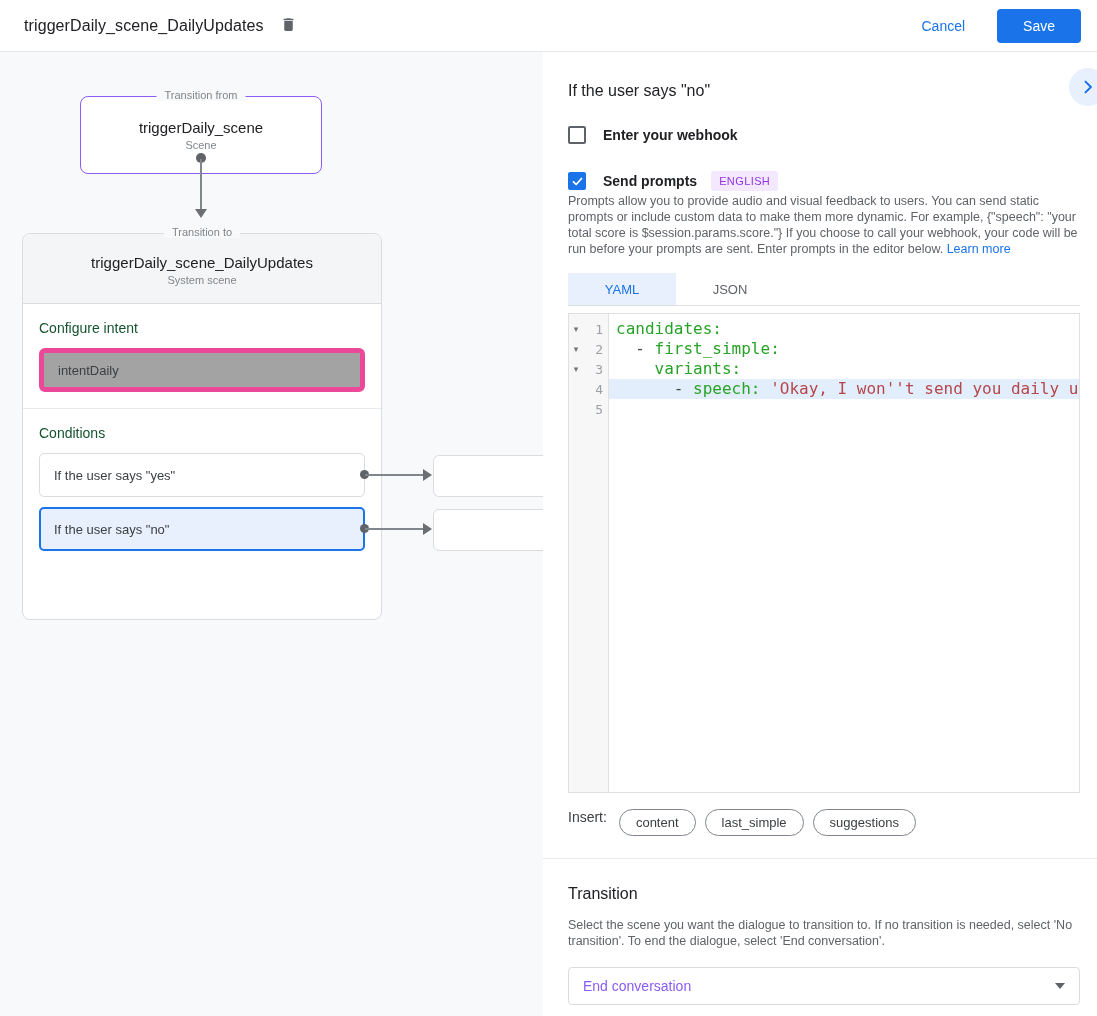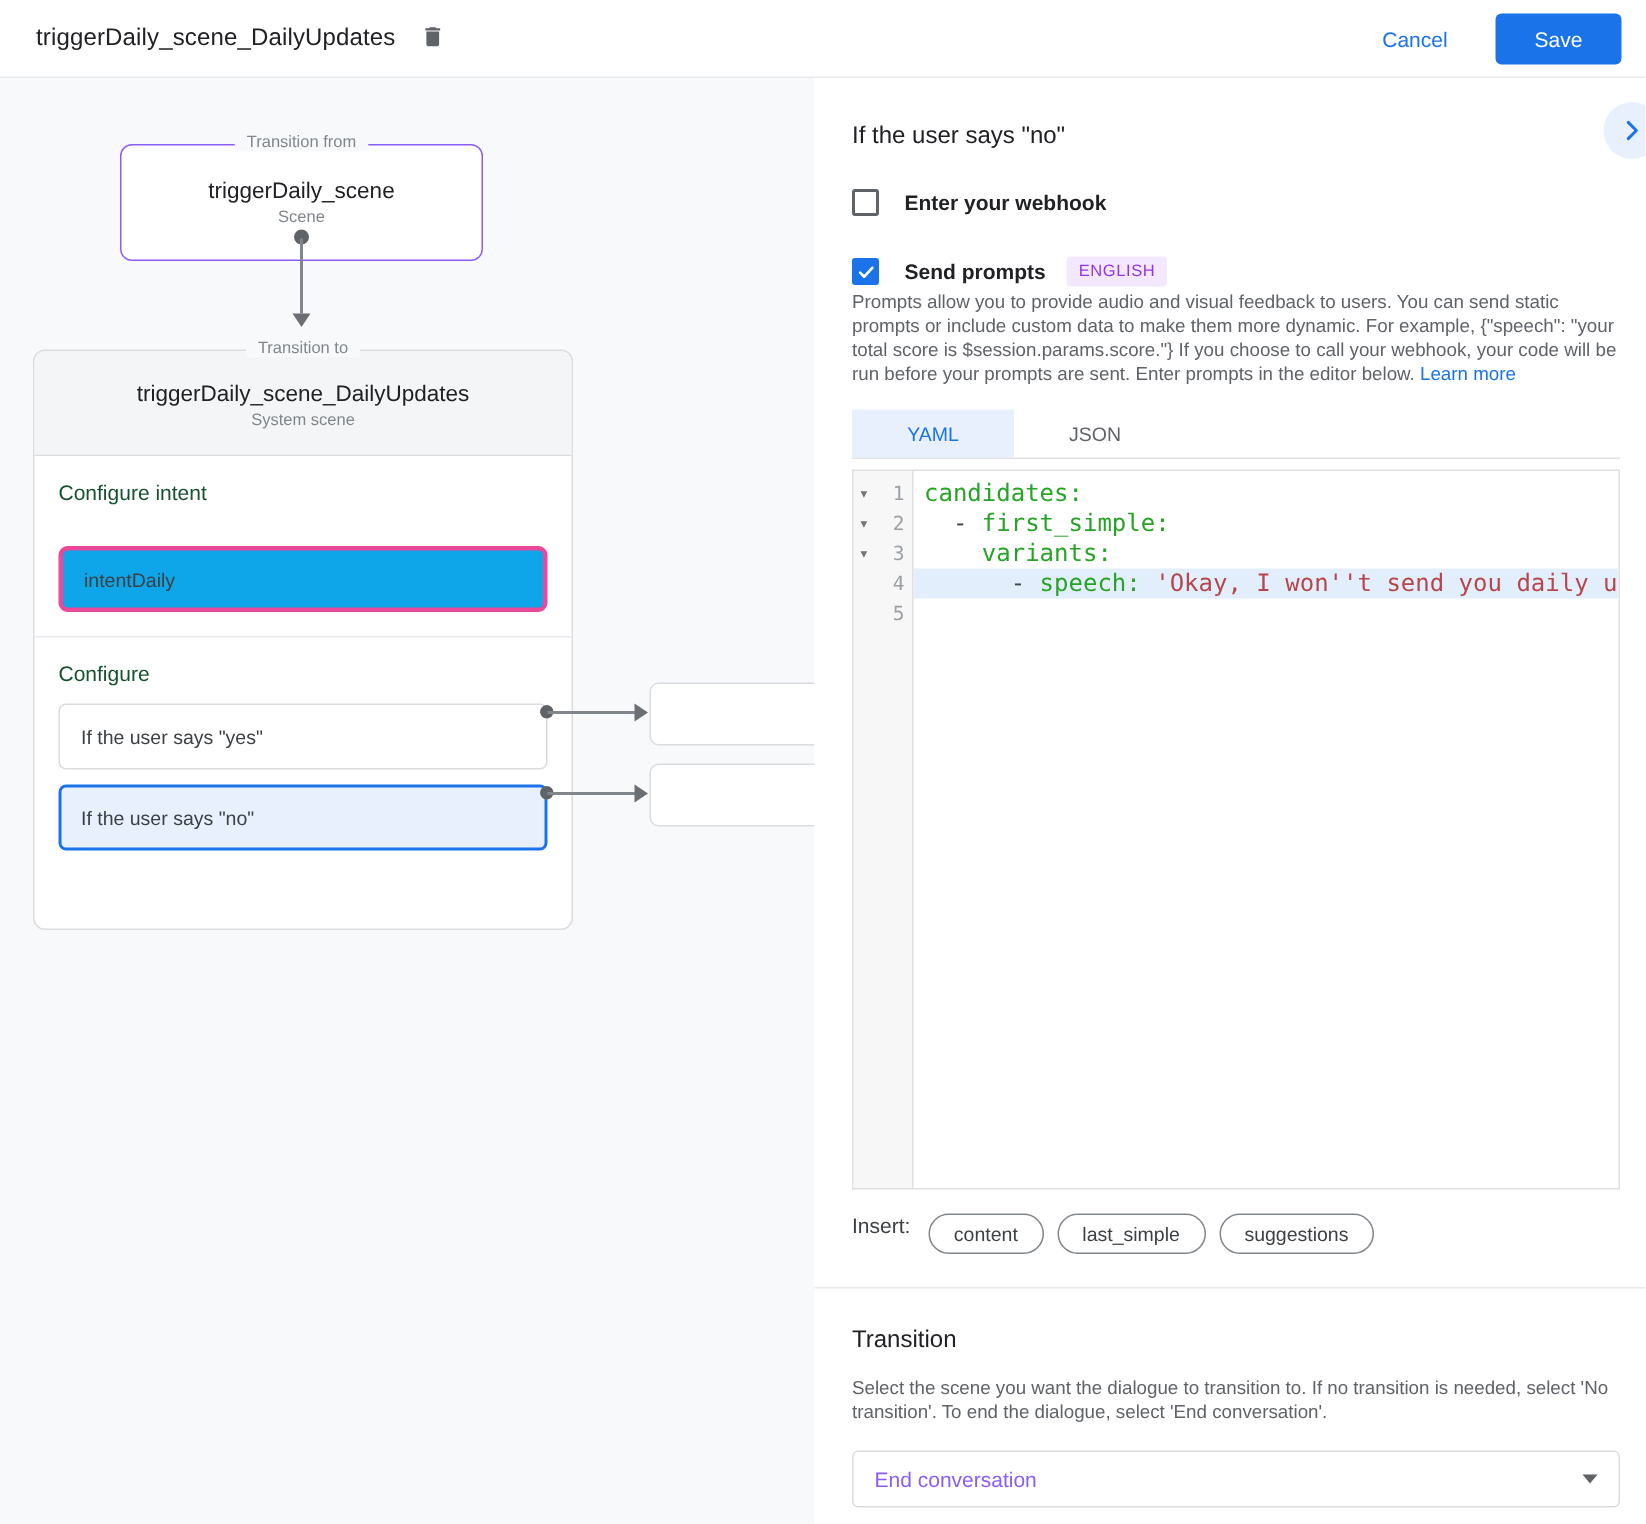--- a/index.html
+++ b/index.html
@@ -36,22 +36,22 @@
     border-left:6px solid transparent; border-right:6px solid transparent; border-top:9px solid #6b6f73; }
 
   .to-box { position:absolute; left:22px; top:181px; width:360px; height:387px; background:#fff;
     border:1px solid #dadce0; border-radius:8px; }
   .to-box-header { height:70px; background:#f4f5f6; border-bottom:1px solid #dadce0;
     border-radius:8px 8px 0 0; text-align:center; }
   .to-box-header .nb-title { padding-top:20px; font-size:15px; }
   .to-section { padding:16px; }
   .to-section + .to-section { border-top:1px solid #e8eaed; }
   .section-heading { font-size:14px; color:#14532d; }
-  .intent-input { margin-top:28px; height:44px; border:3px solid #ec4899; border-radius:6px;
-    background:#0ea5e9; display:flex; align-items:center; padding-left:14px; font-size:13px; color:#3c4043; }
+  .intent-input { margin-top:12px; height:44px; border:5px solid #ec4899; border-radius:6px;
+    background:#a3a3a3; display:flex; align-items:center; padding-left:14px; font-size:13px; color:#3c4043; }
   .cond-row { margin-top:12px; height:44px; border:1px solid #dadce0; border-radius:5px; background:#fff;
     display:flex; align-items:center; padding-left:14px; font-size:13px; color:#3c4043; cursor:pointer; }
   .cond-row + .cond-row { margin-top:10px; }
   .cond-row.selected { border:2px solid #1a73e8; background:#e8f0fe; padding-left:13px; }
 
   .hline { position:absolute; height:1.5px; background:#80868b; }
   .arrow-right { position:absolute; width:0; height:0;
     border-top:6px solid transparent; border-bottom:6px solid transparent; border-left:9px solid #6b6f73; }
   .target-box { position:absolute; width:130px; height:42px; background:#fff;
     border:1px solid #dadce0; border-radius:6px; }
@@ -143,21 +143,21 @@
       <span class="node-label">Transition to</span>
       <div class="to-box-header">
         <div class="nb-title">triggerDaily_scene_DailyUpdates</div>
         <div class="nb-sub">System scene</div>
       </div>
       <div class="to-section">
         <div class="section-heading">Configure intent</div>
         <div class="intent-input">intentDaily</div>
       </div>
       <div class="to-section">
-        <div class="section-heading">Configure</div>
+        <div class="section-heading">Conditions</div>
         <div class="cond-row">If the user says "yes"</div>
         <div class="cond-row selected">If the user says "no"</div>
       </div>
     </div>
 
     <span class="dot" style="left:360px; top:418px; width:9px; height:9px;"></span>
     <span class="hline" style="left:365px; top:422px; width:59px;"></span>
     <span class="arrow-right" style="left:423px; top:417px;"></span>
     <div class="target-box" style="left:433px; top:403px;"></div>
 

